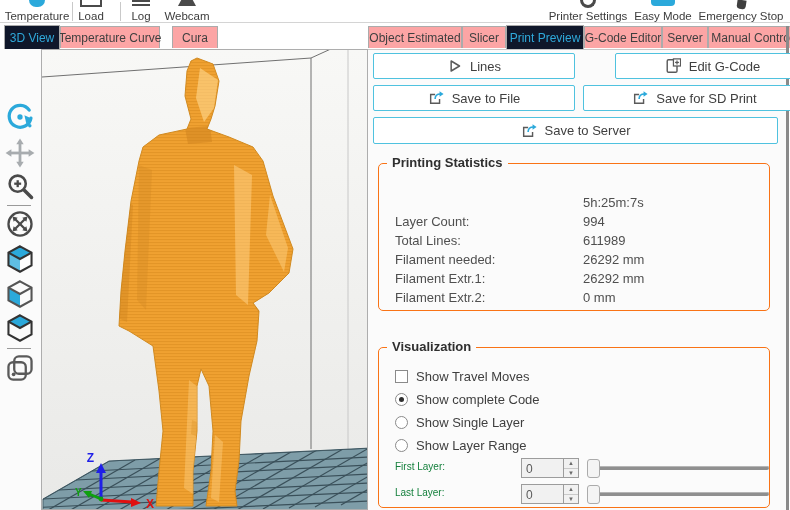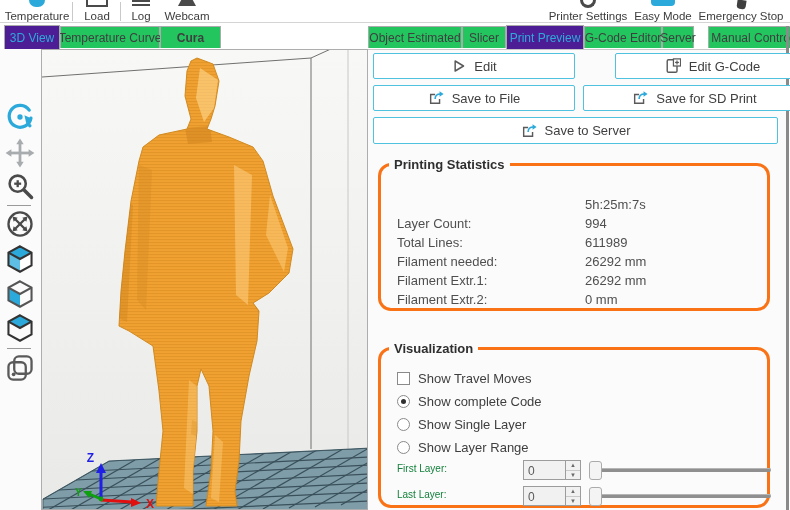--- a/index.html
+++ b/index.html
@@ -14,39 +14,39 @@
   .tb-sep { position:absolute; top:2px; width:1px; height:19px; background:#C9C9C9; }
   .frag-disconnect { width:16px; height:7px; background:#2BA9DB; border-radius:0 0 8px 8px; }
   .frag-load { width:22px; height:7px; border:2px solid #4A4A4A; border-top:none; }
   .frag-log  { width:18px; height:7px; background:linear-gradient(#4A4A4A 0 2px, transparent 2px 4px, #4A4A4A 4px 6px, transparent 6px); }
   .frag-webcam { width:18px; height:6px; background:#4A4A4A; clip-path:polygon(18% 0,82% 0,100% 100%,0 100%); }
   .frag-gear { width:16px; height:8px; border:3px solid #4A4A4A; border-top:none; border-radius:0 0 9px 9px; }
   .frag-easy { width:24px; height:6px; background:#2BA9DB; border-radius:0 0 4px 4px; }
   .frag-stop { width:9px; height:9px; background:#3F3F3F; border-radius:0 0 3px 3px; transform:rotate(8deg); }
 
   
-  .tab { position:absolute; top:26px; height:22px; background:#22c55e; border:1px solid #ABABAB; border-bottom:none; font-size:12px; color:#3F3F3F; display:flex; align-items:center; justify-content:center; cursor:default; white-space:nowrap; }
-  .tab.active { background:#4c1d95; color:#2FA9DA; height:24px; top:25px; z-index:3; }
+  .tab { position:absolute; top:26px; height:22px; background:#fca5a5; border:1px solid #ABABAB; border-bottom:none; font-size:12px; color:#3F3F3F; display:flex; align-items:center; justify-content:center; cursor:default; white-space:nowrap; }
+  .tab.active { background:#0f172a; color:#2FA9DA; height:24px; top:25px; z-index:3; }
 
   
   .tool-strip { position:absolute; left:0; top:49px; width:41px; height:461px; background:#FBFBFB; }
   .tool-btn { position:absolute; left:5px; width:30px; height:30px; cursor:pointer; }
   .tool-sep { position:absolute; left:7px; width:24px; height:1px; background:#9A9A9A; }
 
   
   .viewport { position:absolute; left:41px; top:49px; width:327px; height:461px; border:1px solid #ADADAD; overflow:hidden; background:#F4F4F2; }
 
   
   .right-panel { position:absolute; left:368px; top:49px; width:418px; height:461px; background:#FBFBFB; border-top:1px solid #C9C9C9; }
   .right-edge { position:absolute; left:786px; top:26px; width:3px; height:484px; background:#8A8A8A; }
 
   .cy-btn { position:absolute; background:#FFFFFF; border:1px solid #4FC2DF; border-radius:2px; display:flex; align-items:center; justify-content:center; gap:8px; font-size:13px; color:#3F3F3F; cursor:pointer; }
   .cy-btn svg { flex:0 0 auto; }
 
-  .groupbox { position:absolute; border:3px solid #f97316; border-radius:13px; background:transparent; }
+  .groupbox { position:absolute; border:1px solid #f97316; border-radius:5px; background:transparent; }
   .groupbox-title { position:absolute; top:-9px; left:8px; background:#FBFBFB; padding:0 5px; font-size:13px; font-weight:bold; color:#2F2F2F; white-space:nowrap; }
 
   .stat-row { position:absolute; left:16px; right:10px; height:19px; font-size:13px; color:#4F4F4F; }
   .stat-label { position:absolute; left:0; }
   .stat-value { position:absolute; left:188px; }
 
   .viz-row { position:absolute; left:16px; height:18px; display:flex; align-items:center; gap:8px; font-size:13px; color:#3F3F3F; }
   .checkbox { width:13px; height:13px; border:1px solid #8A8A8A; background:#FFFFFF; }
   .radio { width:13px; height:13px; border:1px solid #8A8A8A; border-radius:50%; background:#FFFFFF; position:relative; }
   .radio.selected::after { content:""; position:absolute; left:3px; top:3px; width:5px; height:5px; border-radius:50%; background:#2F2F2F; }
@@ -62,21 +62,21 @@
 </style>
 </head>
 <body>
 
 <div class="toolbar">
   <div class="tb-item" style="left:6px;width:62px;">
     <div class="tb-frag frag-disconnect"></div>
     <span>Temperature</span>
   </div>
   <div class="tb-sep" style="left:72px;"></div>
-  <div class="tb-item" style="left:77px;width:40px;">
+  <div class="tb-item" style="left:71px;width:40px;">
     <div class="tb-frag frag-load"></div>
     <span>Load</span>
   </div>
   <div class="tb-sep" style="left:120px;"></div>
   <div class="tb-item" style="left:124px;width:34px;">
     <div class="tb-frag frag-log"></div>
     <span>Log</span>
   </div>
   <div class="tb-item" style="left:160px;width:54px;">
     <div class="tb-frag frag-webcam"></div>
@@ -91,27 +91,27 @@
     <span>Easy Mode</span>
   </div>
   <div class="tb-item" style="left:695px;width:92px;">
     <div class="tb-frag frag-stop"></div>
     <span>Emergency Stop</span>
   </div>
 </div>
 
 <div class="tab active" style="left:4px;width:56px;">3D View</div>
 <div class="tab" style="left:60px;width:100px;">Temperature Curve</div>
-<div class="tab" style="left:160px;width:61px;font-weight:bold;">Cura</div>
+<div class="tab" style="left:172px;width:46px;">Cura</div>
 
 <div class="tab" style="left:368px;width:94px;">Object Estimated</div>
 <div class="tab" style="left:462px;width:44px;">Slicer</div>
 <div class="tab active" style="left:506px;width:78px;">Print Preview</div>
 <div class="tab" style="left:584px;width:78px;">G-Code Editor</div>
-<div class="tab" style="left:662px;width:32px;">Server</div>
+<div class="tab" style="left:662px;width:46px;">Server</div>
 <div class="tab" style="left:708px;width:88px;">Manual Control</div>
 
 <div class="tool-strip">
   <div class="tool-btn" style="top:53px;">
     <svg viewBox="0 0 26 26" width="30" height="30">
       <path d="M21 7 A 9.5 9.5 0 1 0 22.5 14" fill="none" stroke="#2BA9DB" stroke-width="2.8" stroke-linecap="round"></path>
       <polygon points="23.5,14.5 16.8,11.5 18.5,18.8" fill="#2BA9DB"></polygon>
       <circle cx="13" cy="13" r="2.3" fill="#2BA9DB"></circle>
       <circle cx="21.5" cy="20.5" r="1.5" fill="#2BA9DB"></circle>
     </svg>
@@ -272,21 +272,21 @@
   </svg>
 </div>
 
 <div class="right-panel"></div>
 <div class="right-edge"></div>
 
 <button class="cy-btn" style="left:373px;top:53px;width:202px;height:26px;">
   <svg width="15" height="16" viewBox="0 0 18 18">
     <polygon points="5,3 15,9 5,15" fill="none" stroke="#5A5A5A" stroke-width="1.8" stroke-linejoin="round"></polygon>
   </svg>
-  <span>Edit</span>
+  <span>Lines</span>
 </button>
 <button class="cy-btn" style="left:583px;top:53px;width:195px;height:26px;margin-left:32px;">
   <svg width="16" height="16" viewBox="0 0 18 18">
     <rect x="2.5" y="2" width="11" height="14" rx="1.5" fill="none" stroke="#5A5A5A" stroke-width="1.6"></rect>
     <rect x="9.5" y="1" width="8" height="8" fill="#FFFFFF" stroke="#5A5A5A" stroke-width="1.4"></rect>
     <line x1="13.5" y1="2.8" x2="13.5" y2="7.2" stroke="#5A5A5A" stroke-width="1.4"></line>
     <line x1="11.3" y1="5" x2="15.7" y2="5" stroke="#5A5A5A" stroke-width="1.4"></line>
   </svg>
   <span>Edit G-Code</span>
 </button>

